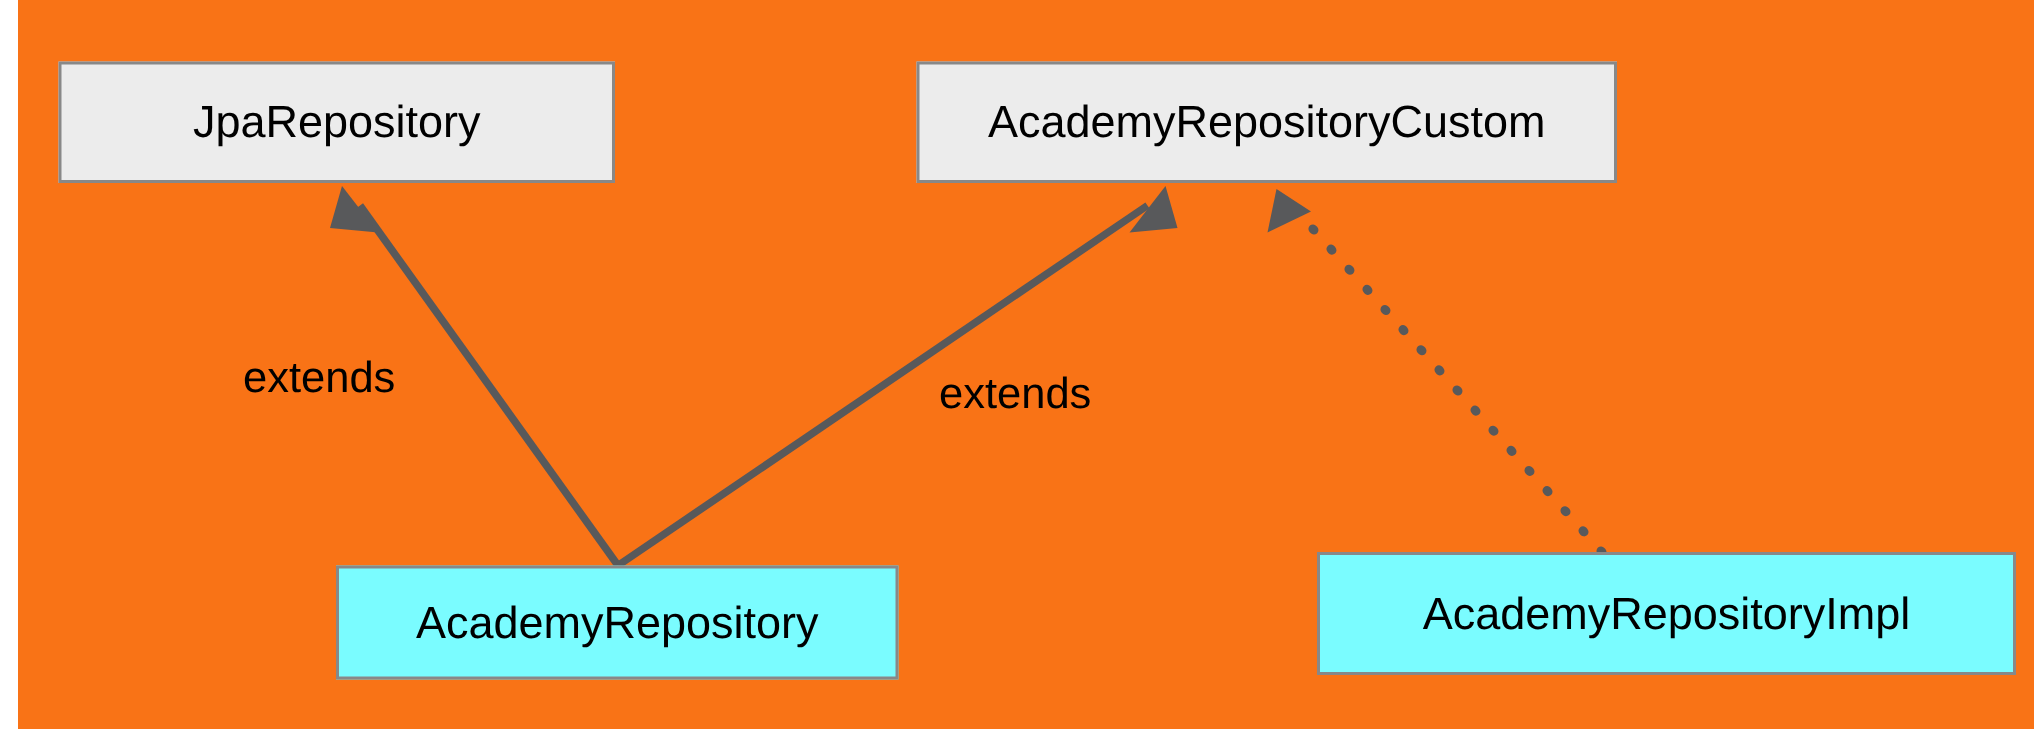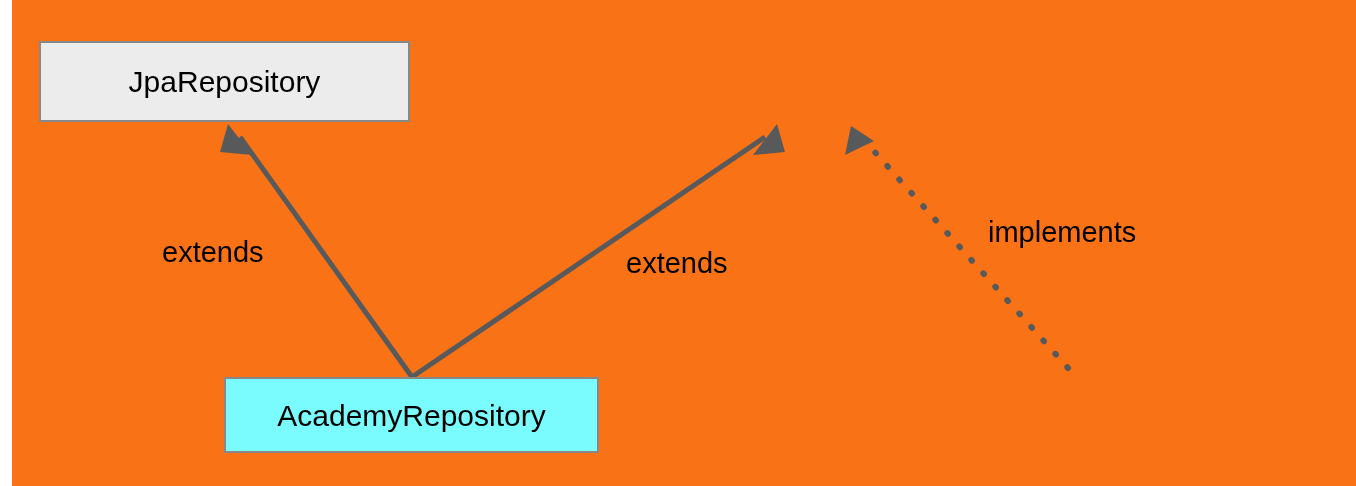--- a/index.html
+++ b/index.html
@@ -69,25 +69,30 @@
     <g>
       <line x1="1056" y1="368" x2="852" y2="140" stroke="#58595b" stroke-width="6" stroke-linecap="round" stroke-dasharray="1 17"></line>
       <polygon points="839,126 862,141 833,155" fill="#58595b"></polygon>
     </g>
   </svg>
 
   <div class="node" id="n0" style="left: 27px; top: 41px; width: 371px; height: 81px; background: rgb(236, 236, 236); border-color: rgb(136, 136, 136); color: rgb(0, 0, 0);">
     <span class="node-label">JpaRepository</span>
   </div>
 
+  <div class="node" id="n1" style="left: 599px; top: 41px; width: 467px; height: 81px; background: rgb(236, 236, 236); border-color: rgb(136, 136, 136); color: rgb(0, 0, 0);">
+    <span class="node-label">AcademyRepositoryCustom</span>
+  </div>
 
   <div class="node" id="n2" style="left: 212px; top: 377px; width: 375px; height: 76px; background: rgb(122, 252, 255); border-color: rgb(136, 136, 136); color: rgb(0, 0, 0);">
     <span class="node-label">AcademyRepository</span>
   </div>
 
+  <div class="node" id="n3" style="left: 866px; top: 368px; width: 466px; height: 82px; background: rgb(122, 252, 255); border-color: rgb(136, 136, 136); color: rgb(0, 0, 0);">
+    <span class="node-label">AcademyRepositoryImpl</span>
+  </div>
 
   <div class="edge-label" id="e0" style="left: 150px; top: 238px;">extends</div>
 
   <div class="edge-label" id="e1" style="left: 614px; top: 249px;">extends</div>
 
-  <div class="edge-label" id="e2" style="left: 976px; top: 218px;">implements</div>
 
 </div>
 
 </body></html>

